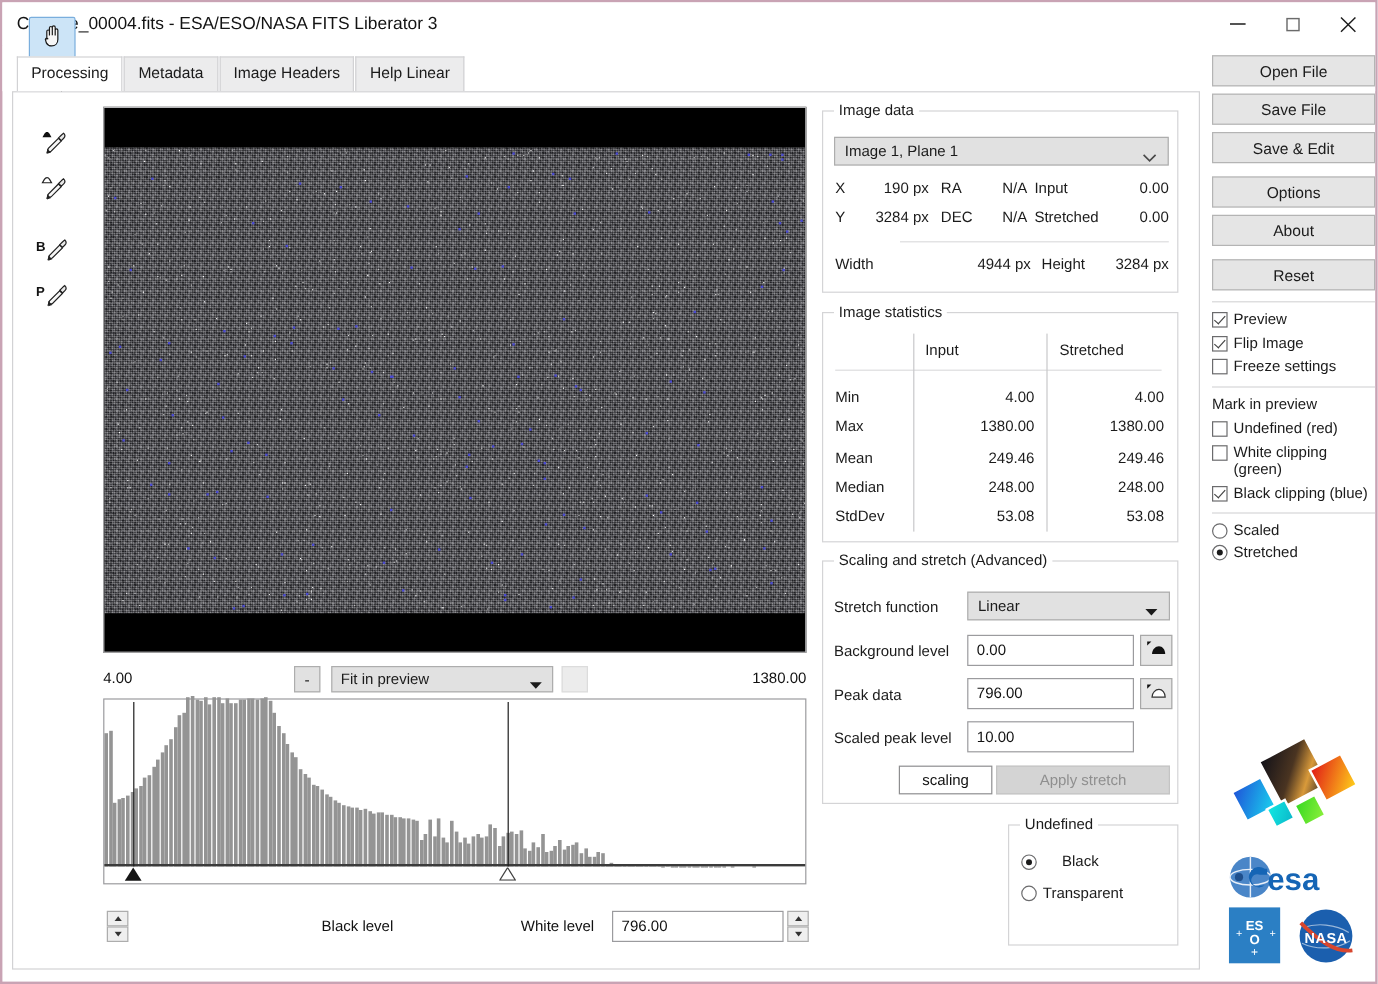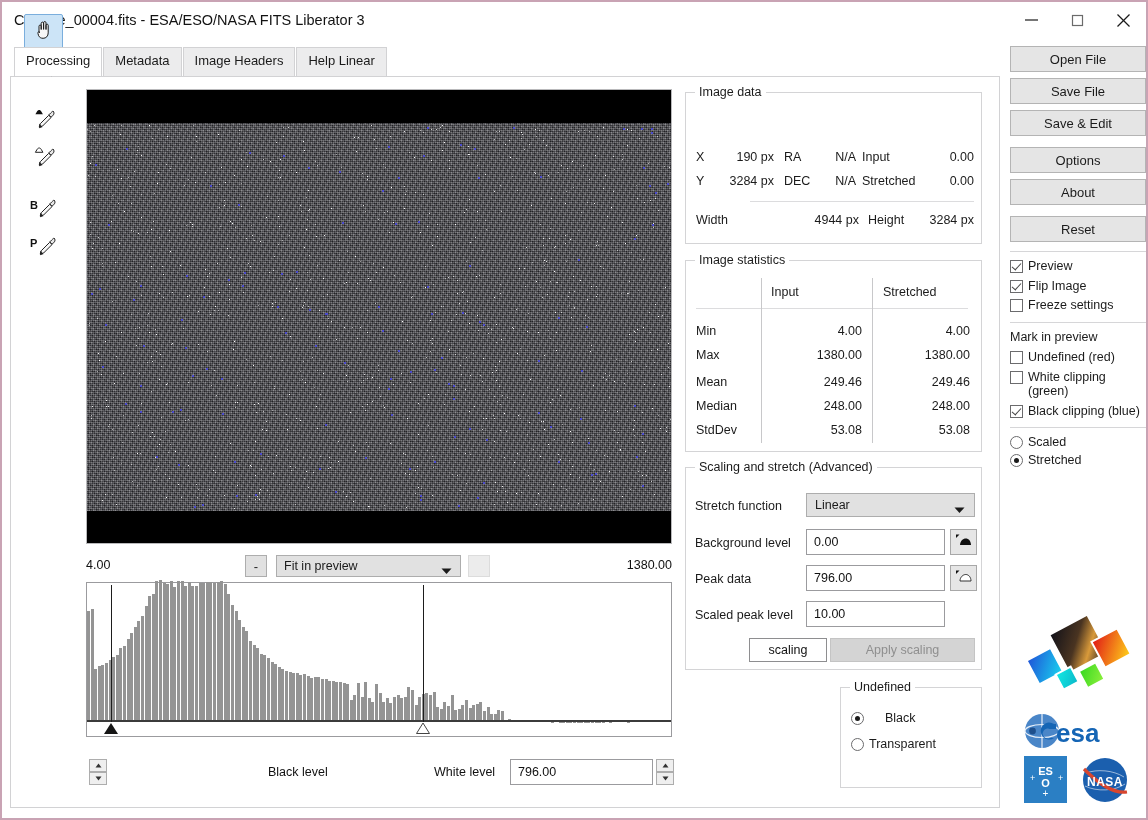--- a/index.html
+++ b/index.html
@@ -1532,20 +1532,28 @@
             <svg width="7" height="5" viewBox="0 0 7 5">
               <path d="M3.5 4.5 L0.5 0.5 L6.5 0.5 Z" fill="#333"></path>
             </svg>
           </div>
       </div>
     </div>
   </div>
 
   <div class="grp" style="left:683px;top:90px;width:297px;height:152px;">
     <div class="legend">Image data</div>
+    <div class="combo" style="position:absolute;left:9px;top:21px;width:279px;">
+      <span>Image 1, Plane 1</span>
+      <span class="arr">
+        <svg width="12" height="7" viewBox="0 0 12 7">
+            <path d="M1 1 L6 6 L11 1" fill="none" stroke="#4a4a4a" stroke-width="1.4"></path>
+          </svg>
+      </span>
+    </div>
 
     <div class="kv" style="left:10px;top:57px;">X</div>
     <div class="kv" style="left:31px;top:57px;width:57px;text-align:right;">190 px</div>
     <div class="kv" style="left:98px;top:57px;">RA</div>
     <div class="kv" style="left:130px;top:57px;width:40px;text-align:right;">N/A</div>
     <div class="kv" style="left:176px;top:57px;">Input</div>
     <div class="kv" style="left:210px;top:57px;width:78px;text-align:right;">0.00</div>
 
     <div class="kv" style="left:10px;top:81px;">Y</div>
     <div class="kv" style="left:31px;top:81px;width:57px;text-align:right;">3284 px</div>
@@ -1622,21 +1630,21 @@
           <path d="M2 2.5 L5.5 2.5 L2 6 Z" fill="#111"></path>
           <path d="M6 13 C6 9.2 9 6.5 11.8 6.5 C14.6 6.5 17 9.2 17 13 Z" fill="#fff" stroke="#333" stroke-width="1"></path>
         </svg>
       </span>
     </div>
 
     <div class="lbl" style="left:9px;top:140px;">Scaled peak level</div>
     <div class="field" style="left:120px;top:133px;width:139px;">10.00</div>
 
     <div class="scalingbox" style="left:63px;top:170px;width:78px;height:24px;">scaling</div>
-    <div class="applybtn" style="left:144px;top:170px;width:145px;height:24px;">Apply scaling</div>
+    <div class="applybtn" style="left:144px;top:170px;width:145px;height:24px;">Apply stretch</div>
   </div>
 
 
   <div class="grp" style="left:838px;top:685px;width:142px;height:101px;">
     <div class="legend">Undefined</div>
     <div class="radio on" style="left:10px;top:23px;gap:16px;">
         <span class="dot"></span>
         <span>Black</span>
       </div>
     <div class="radio" style="left:10px;top:49px;">

